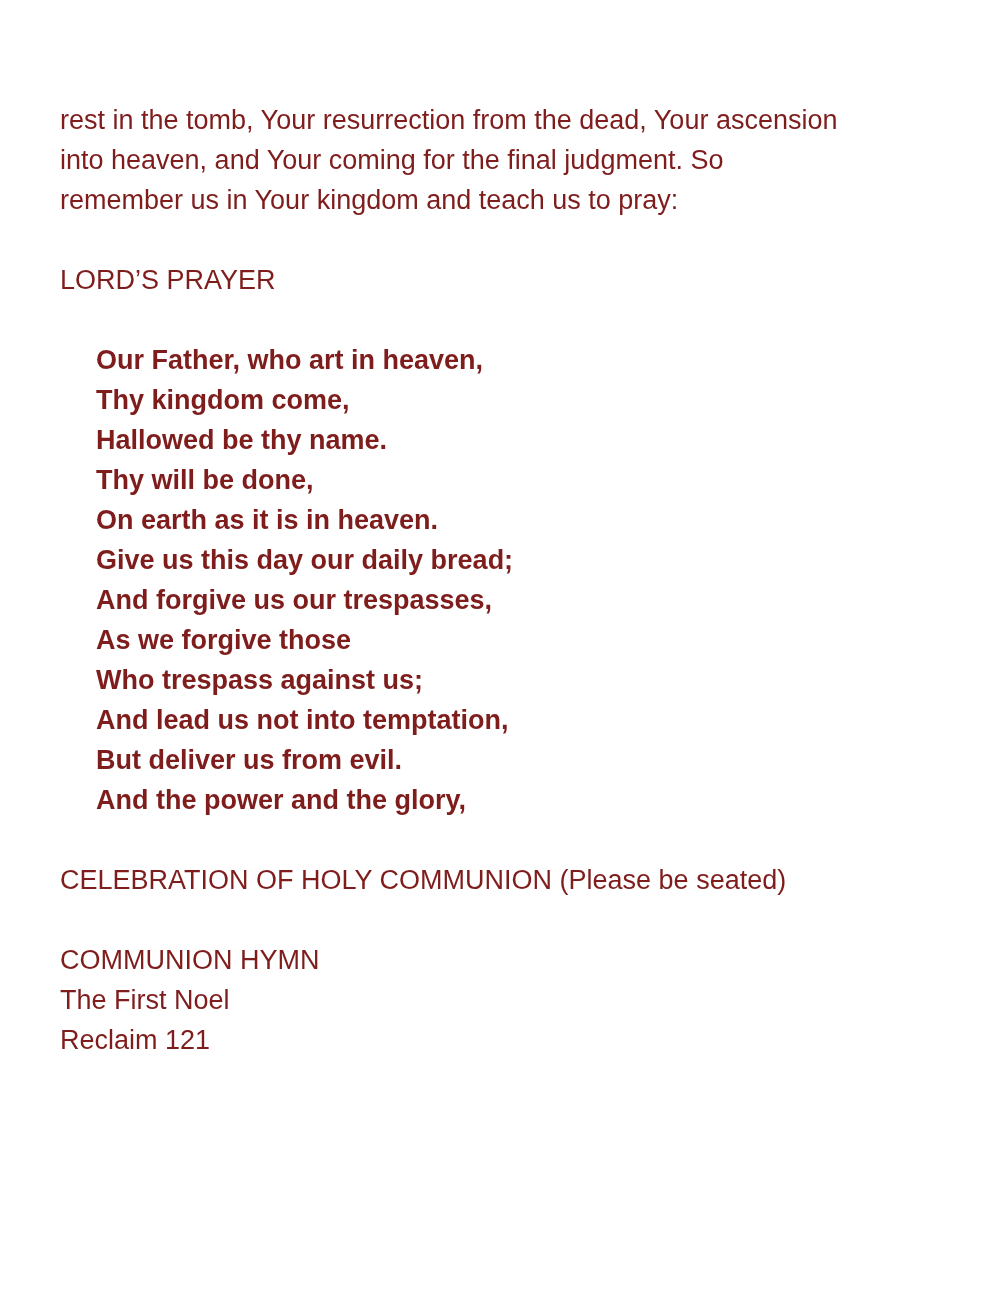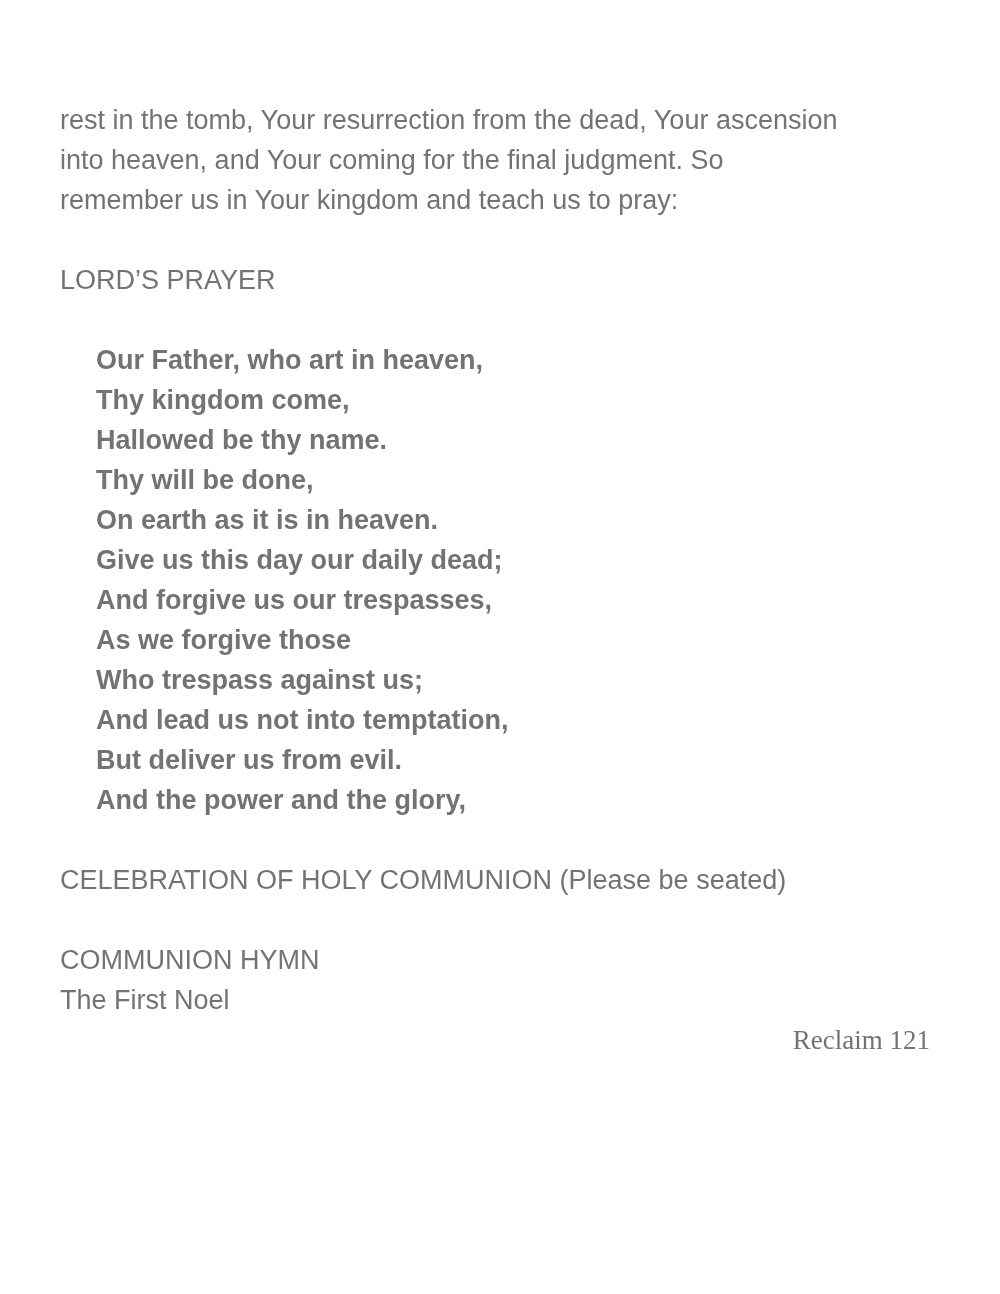--- a/index.html
+++ b/index.html
@@ -6,21 +6,21 @@
     margin: 0;
     padding: 0;
     background: #ffffff;
   }
   .page {
     position: relative;
     width: 1000px;
     height: 1294px;
     box-sizing: border-box;
     background: #ffffff;
-    color: #737373;
+    color: #7f1d1d;
     font-family: "Liberation Sans", sans-serif;
     font-size: 27px;
     line-height: 40px;
     padding: 100px 70px 0 60px;
     overflow: hidden;
   }
   .line {
     white-space: pre;
   }
   .bold .line {
@@ -36,22 +36,21 @@
   .hymn-row {
     display: flex;
     justify-content: space-between;
     align-items: baseline;
     margin-top: 40px;
     flex-direction: column;
   }
   .hymn-title {
   }
   .hymn-number {
-    text-align: right;
-    font-family: Liberation Serif, serif;
+    text-align: left;
   }
 </style>
 </head>
 <body>
 
 <div class="page">
 
   <div class="para">
       <div class="line">rest in the tomb, Your resurrection from the dead, Your ascension</div>
       <div class="line">into heaven, and Your coming for the final judgment. So</div>
@@ -59,21 +58,21 @@
     </div>
 
   <div class="heading section-gap">LORD’S PRAYER</div>
 
   <div class="para bold section-gap">
       <div class="line">Our Father, who art in heaven,</div>
       <div class="line">Thy kingdom come,</div>
       <div class="line">Hallowed be thy name.</div>
       <div class="line">Thy will be done,</div>
       <div class="line">On earth as it is in heaven.</div>
-      <div class="line">Give us this day our daily dead;</div>
+      <div class="line">Give us this day our daily bread;</div>
       <div class="line">And forgive us our trespasses,</div>
       <div class="line">As we forgive those</div>
       <div class="line">Who trespass against us;</div>
       <div class="line">And lead us not into temptation,</div>
       <div class="line">But deliver us from evil.</div>
       <div class="line">And the power and the glory,</div>
     </div>
 
   <div class="heading section-gap">CELEBRATION OF HOLY COMMUNION (Please be seated)</div>
 

